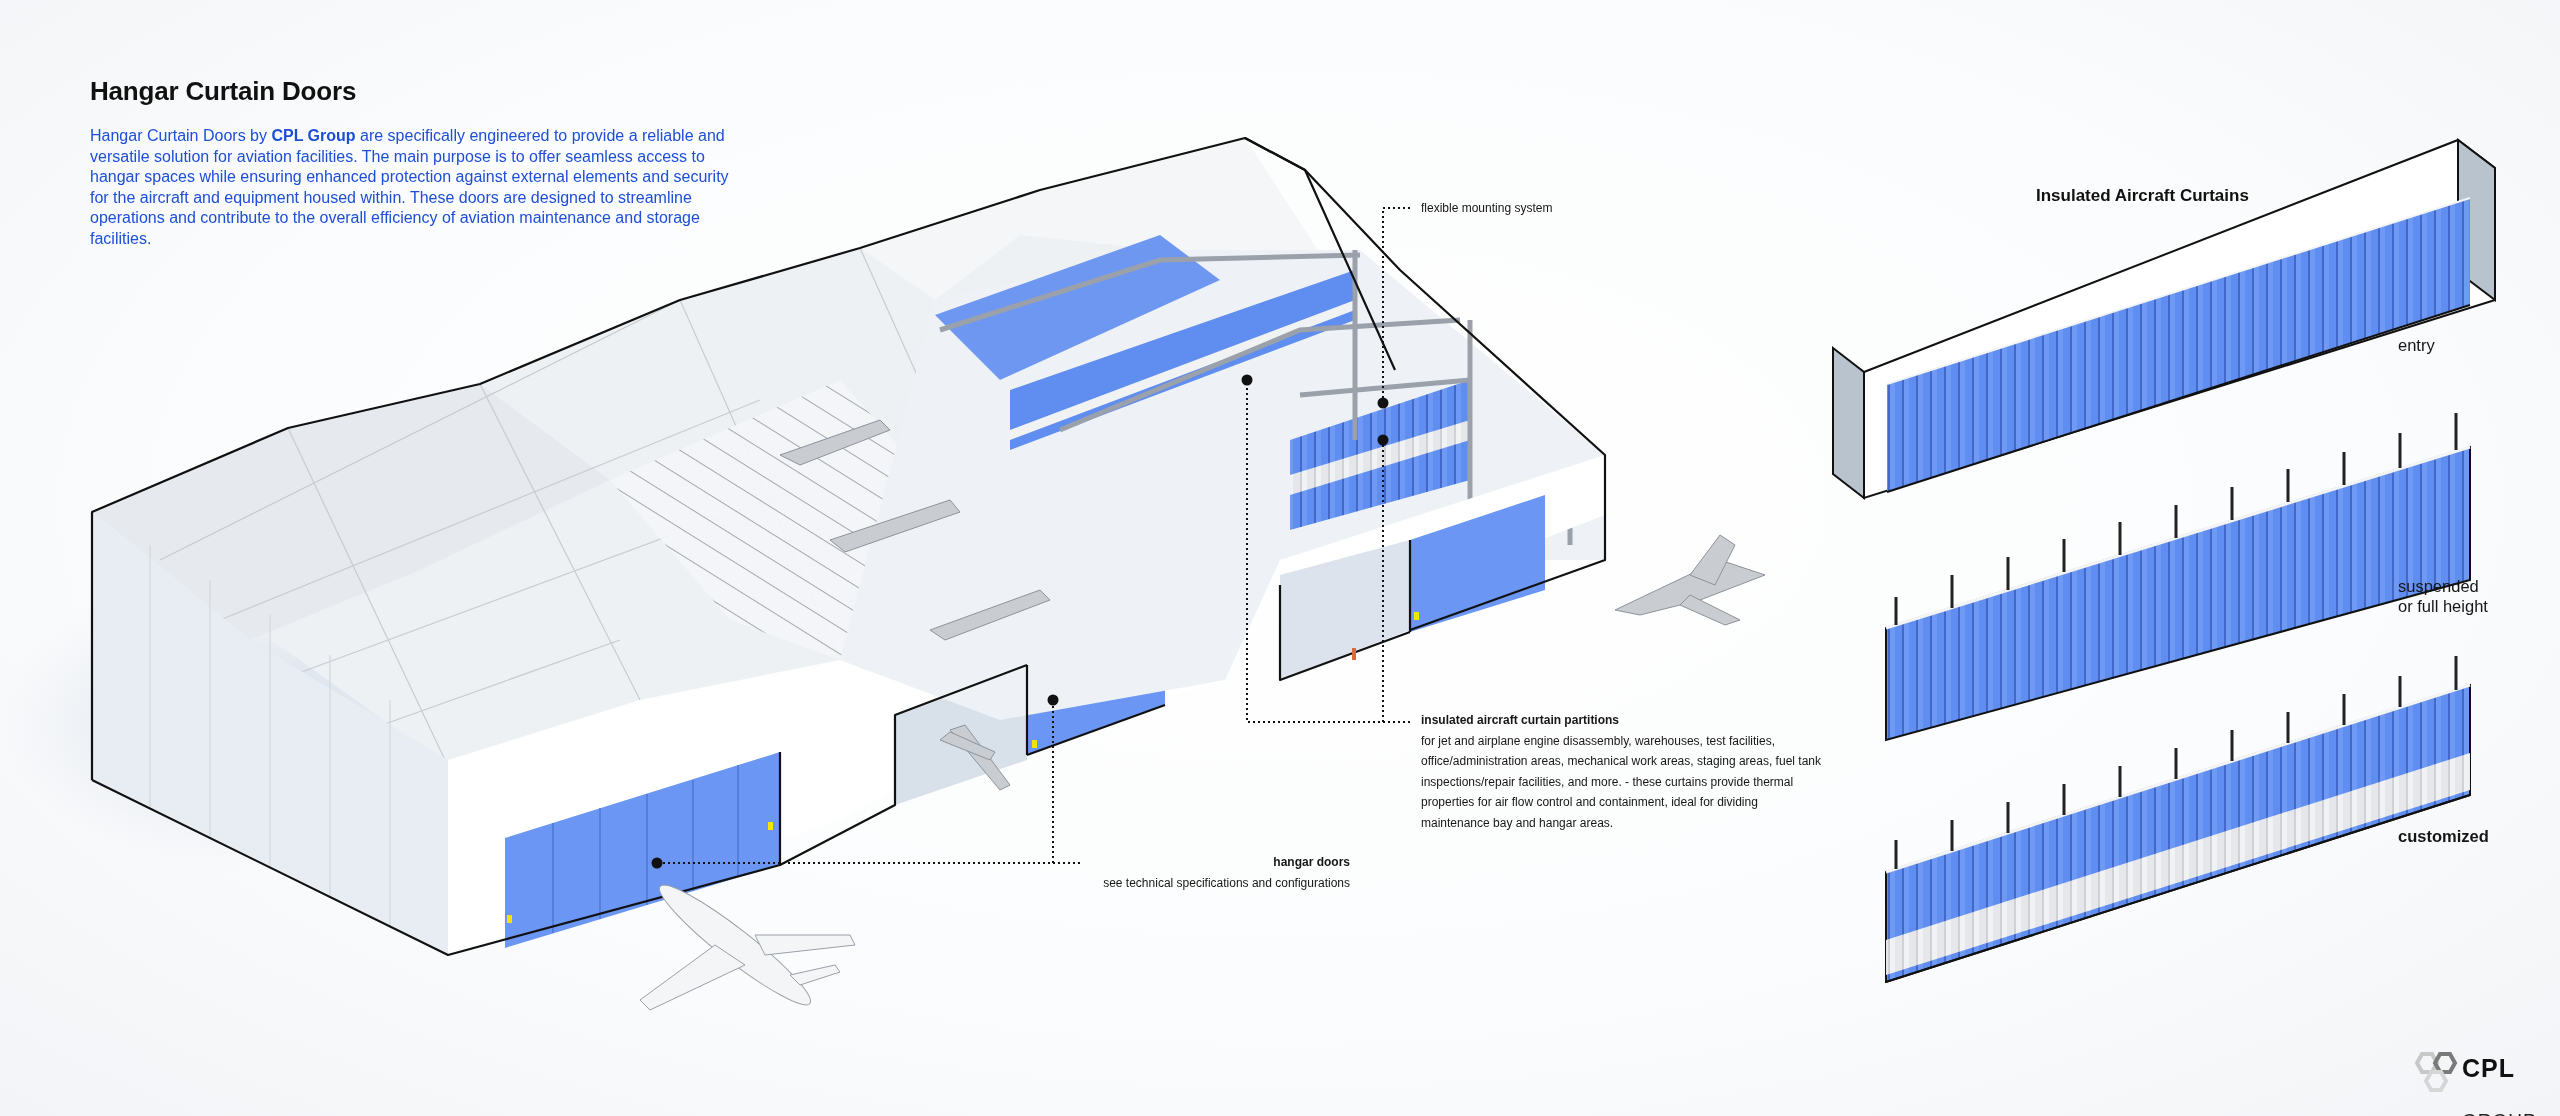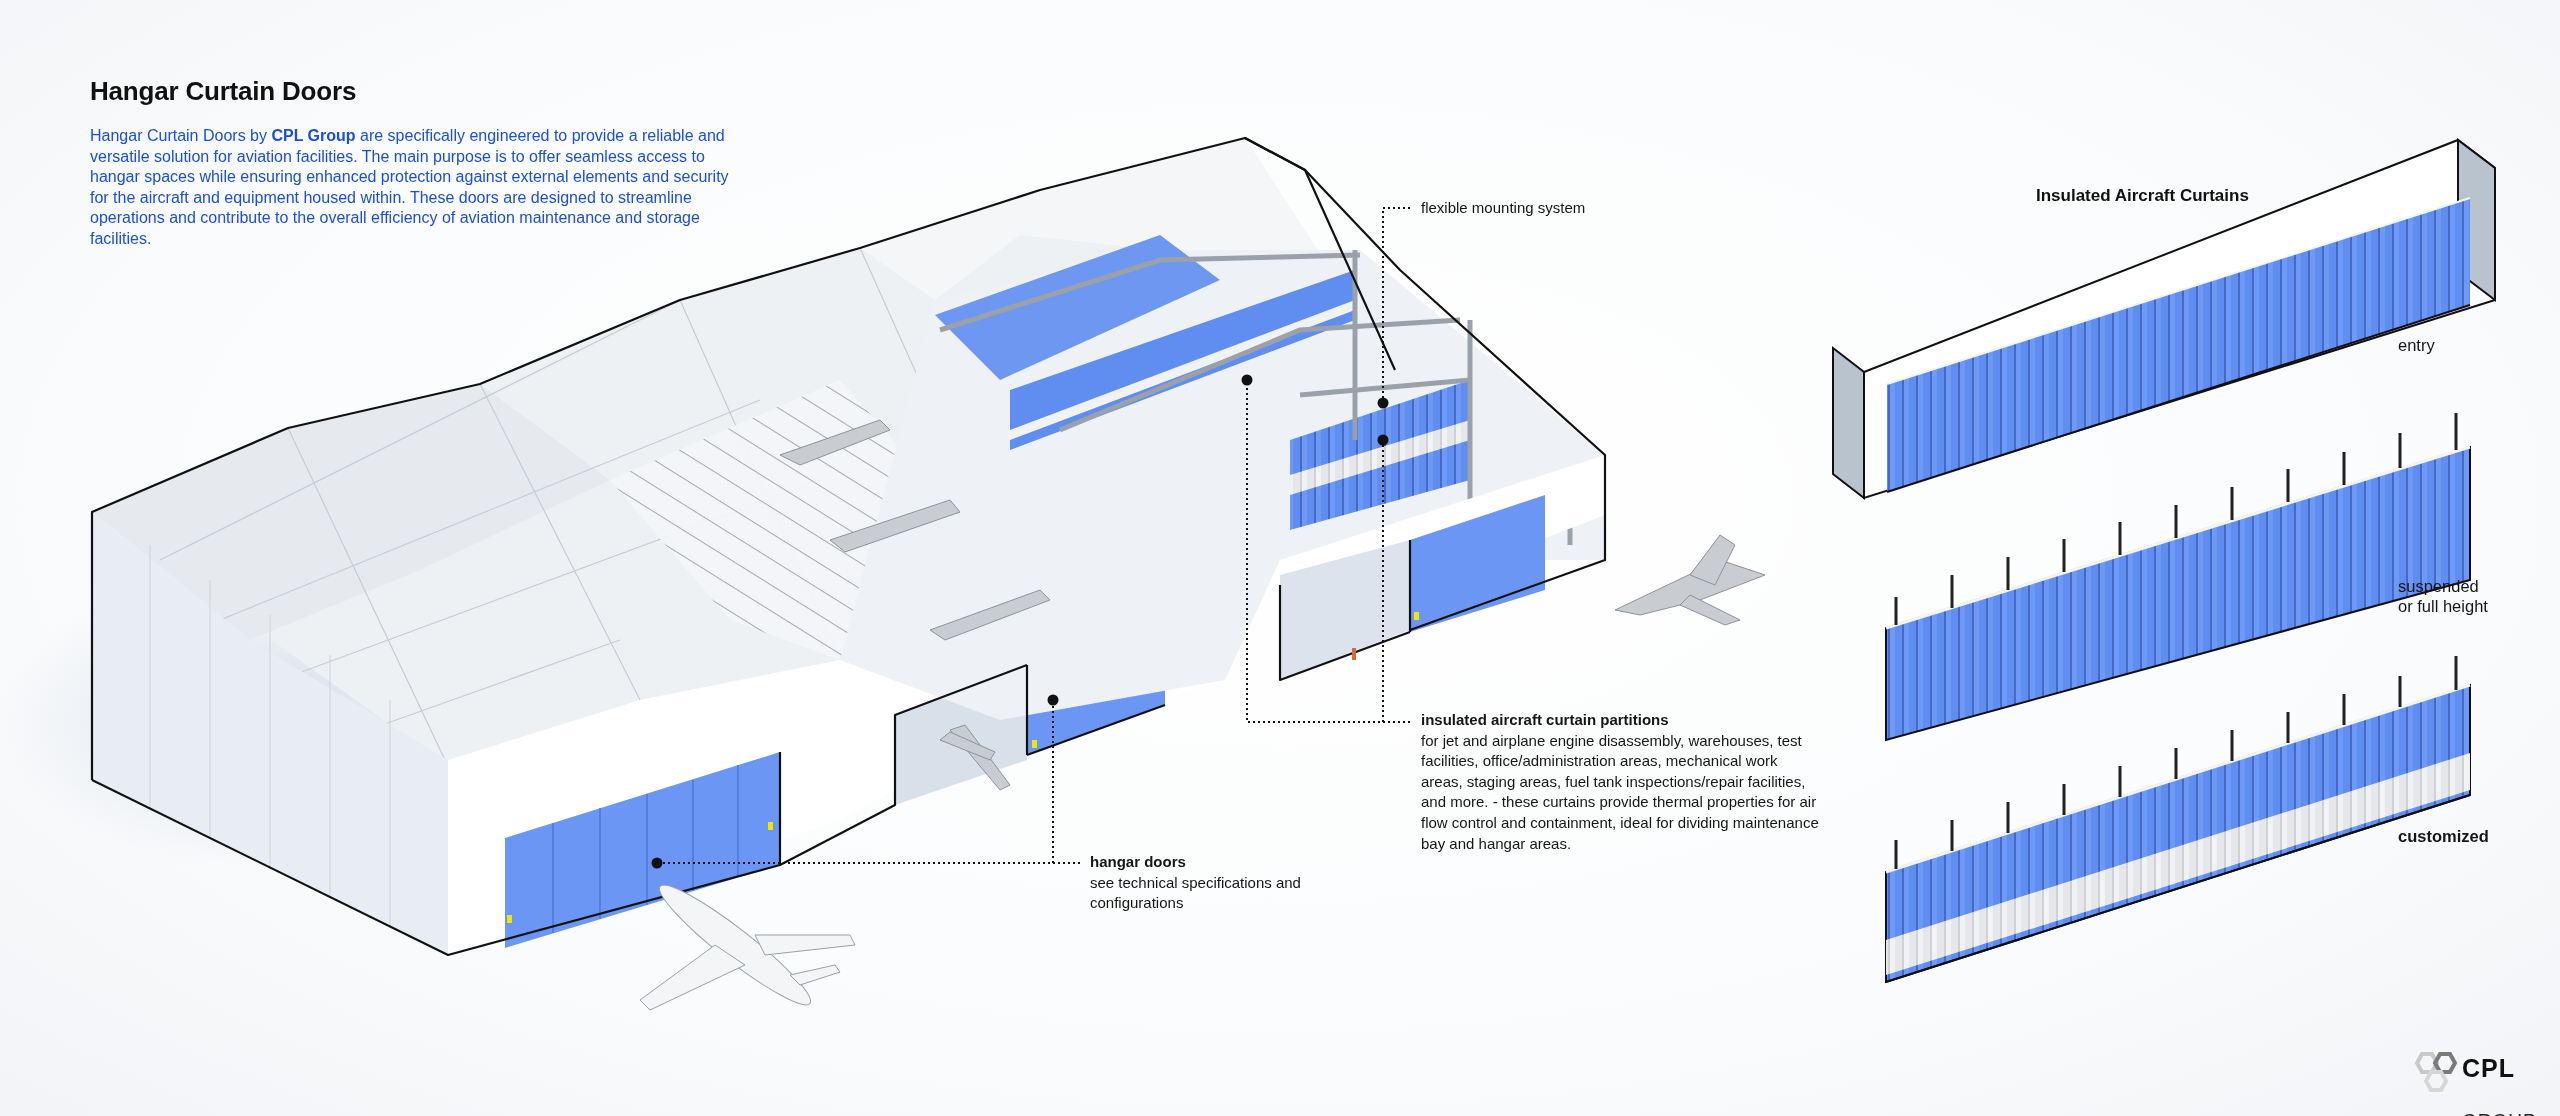--- a/index.html
+++ b/index.html
@@ -3,25 +3,25 @@
 <meta charset="utf-8">
 <style>
   html,body{margin:0;padding:0;}
   body{width:2560px;height:1116px;position:relative;overflow:hidden;
     background:radial-gradient(ellipse at 50% 45%, #ffffff 0%, #fbfcfd 60%, #f2f4f7 100%);
     font-family:"Liberation Sans", sans-serif;color:#111;}
   .abs{position:absolute;}
   .title{left:90px;top:76px;font-size:26px;font-weight:bold;letter-spacing:-0.2px;}
   .intro{left:90px;top:126px;width:640px;font-size:16px;line-height:20.6px;color:#1d4ed8;}
   .intro b{font-weight:bold;}
-  .label{font-size:15px;line-height:20.6px;color:#161616;}
+  .label{font-size:12px;line-height:20.6px;color:#161616;}
   .label .h{font-weight:bold;display:block;}
   .lbl-mount{left:1421px;top:198px;}
   .lbl-partitions{left:1421px;top:710px;width:400px;}
-  .lbl-doors{left:1090px;top:852px;width:260px;}
+  .lbl-doors{left:1090px;top:852px;width:260px;text-align:right;}
   .right-title{left:2036px;top:186px;font-size:17px;font-weight:bold;}
   .var-label{font-size:16.5px;line-height:20px;color:#161616;}
   .lbl-entry{left:2398px;top:335px;}
   .lbl-suspended{left:2398px;top:576px;}
   .lbl-custom{left:2398px;top:826px;font-weight:bold;}
   .logo{left:2410px;top:1050px;width:140px;height:50px;}
   .logo .cpl{position:absolute;left:52px;top:4px;font-size:25px;font-weight:bold;letter-spacing:1px;color:#111;}
   .logo .group{position:absolute;left:52px;top:24px;font-size:19px;letter-spacing:1px;color:#222;margin-top:36px;}
   svg{position:absolute;left:0;top:0;}
 </style>

